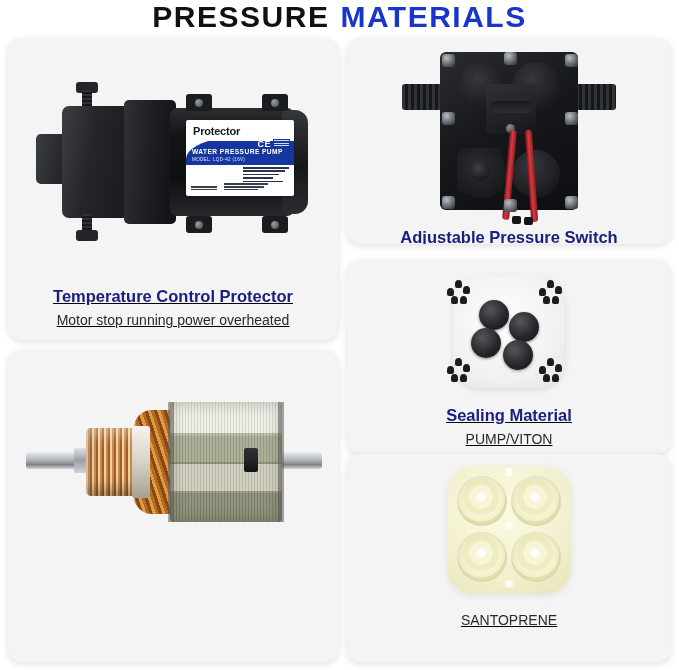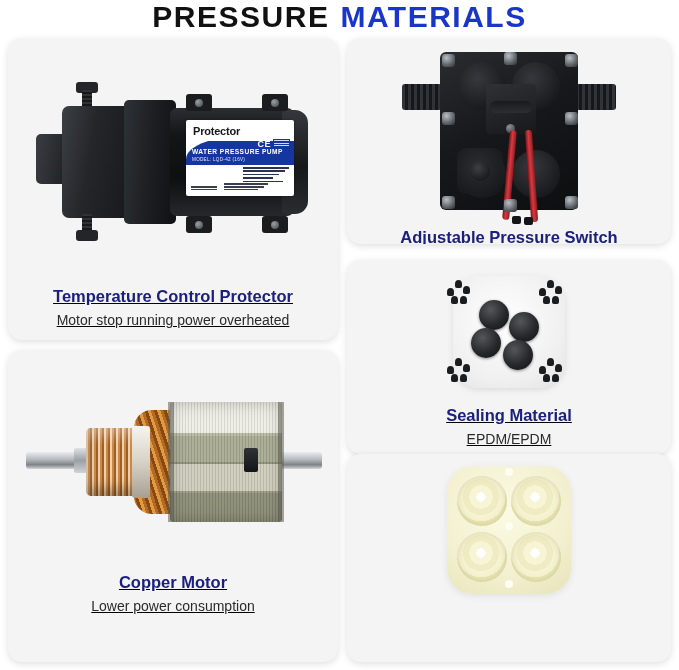--- a/index.html
+++ b/index.html
@@ -475,24 +475,20 @@
         <div class="comm"></div>
         <div class="comm-end"></div>
         <div class="core">
             <span class="lam"></span>
           </div>
         <div class="band bl"></div>
         <div class="band br"></div>
         <div class="cap-w cwr"></div>
       </div>
     </div>
-    <div class="card-text">
-      <div class="c-head">Copper Motor</div>
-      <div class="c-sub">Lower power consumption</div>
-    </div>
   </div>
 
   <div class="card" id="card-seal">
     <div class="card-media">
       <div class="seal">
         <div class="plate"></div>
         <div class="cluster cl1">
             <i style="left:0;top:8px"></i>
             <i style="left:8px;top:0"></i>
             <i style="left:16px;top:6px"></i>
@@ -521,34 +517,35 @@
             <i style="left:13px;top:16px"></i>
           </div>
         <div class="valve v1"></div>
         <div class="valve v2"></div>
         <div class="valve v3"></div>
         <div class="valve v4"></div>
       </div>
     </div>
     <div class="card-text">
       <div class="c-head">Sealing Material</div>
-      <div class="c-sub">EPDM/EPDM</div>
+      <div class="c-sub">PUMP/VITON</div>
     </div>
   </div>
 
   <div class="card" id="card-diaph">
     <div class="card-media">
       <div class="dia">
         <div class="plate"></div>
         <div class="cup c1"></div>
         <div class="cup c2"></div>
         <div class="cup c3"></div>
         <div class="cup c4"></div>
         <div class="nub n1"></div>
         <div class="nub n2"></div>
         <div class="nub n3"></div>
       </div>
     </div>
     <div class="card-text">
+      <div class="c-sub">SANTOPRENE</div>
     </div>
   </div>
 
 </div>
 
 </body></html>

